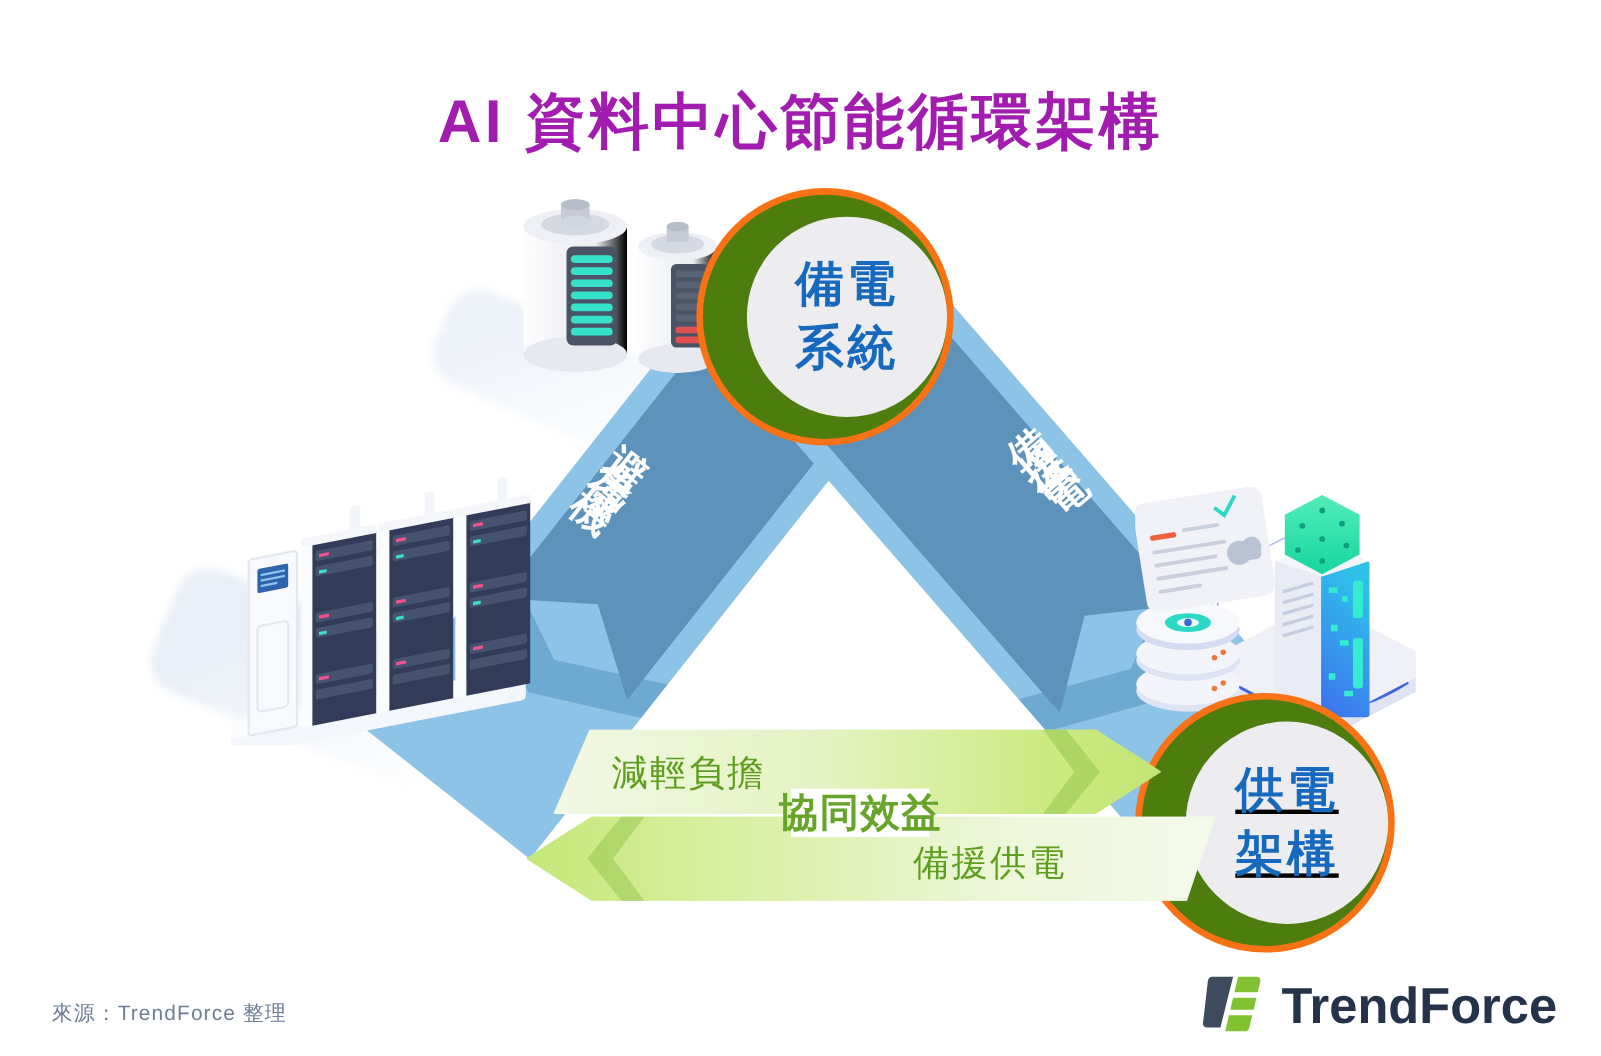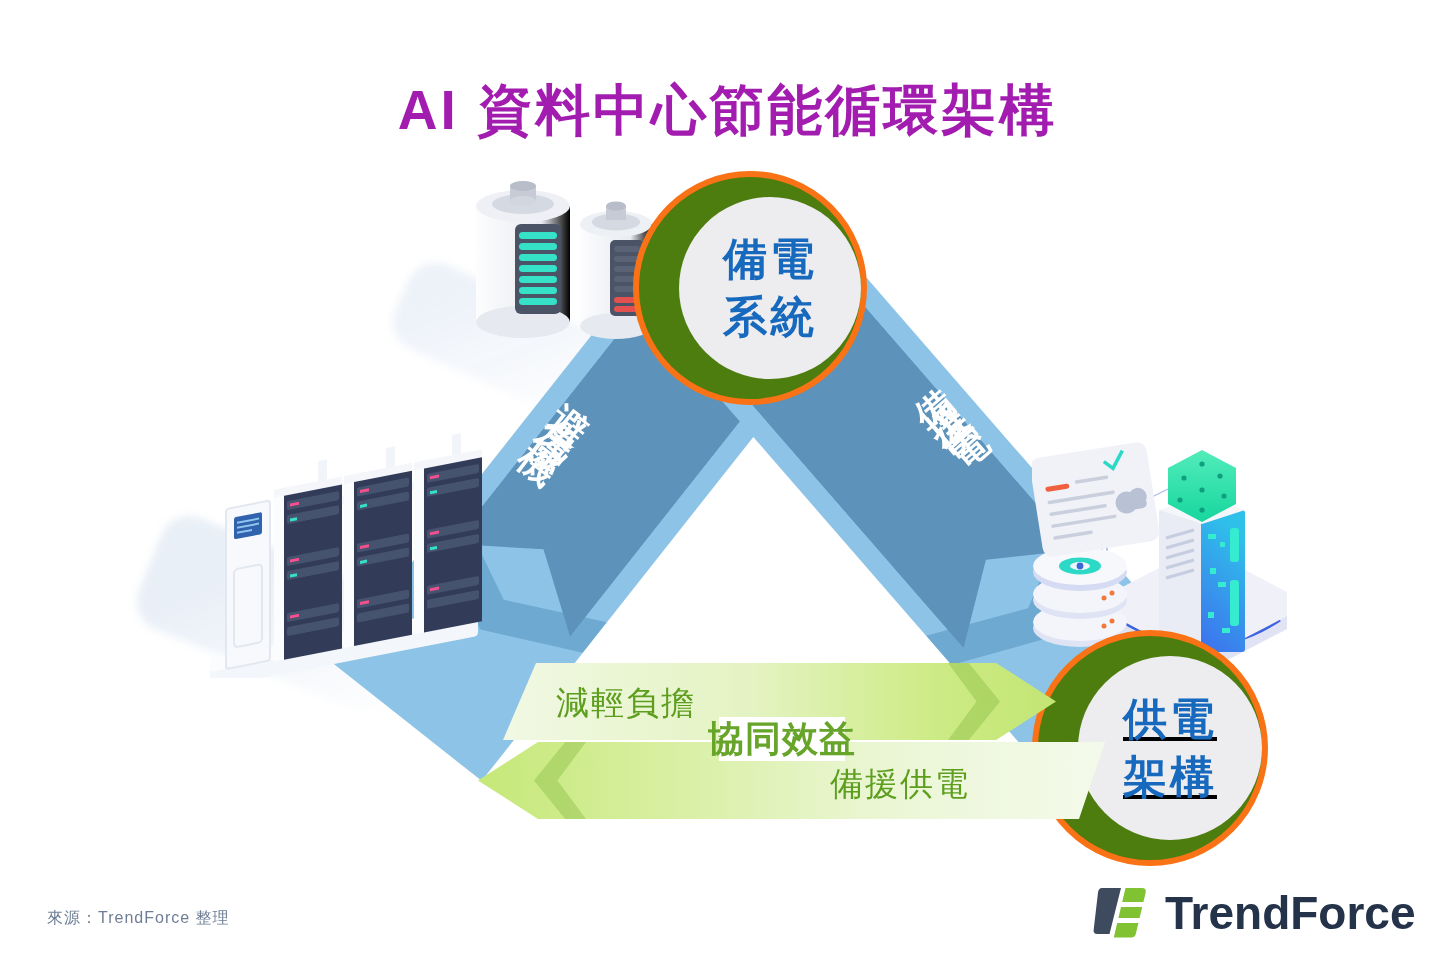--- a/index.html
+++ b/index.html
@@ -93,21 +93,21 @@
   .label-reduce  { left:556px; top:681px; }
   .label-provide { left:830px; top:762px; }
   .synergy-box {
     position:absolute; z-index:8; left:719px; top:717px; width:126px; height:44px;
     background:#ffffff; display:flex; align-items:center; justify-content:center;
     font-size:36px; font-weight:700; color:#67a42a; letter-spacing:1px; white-space:nowrap;
   }
   
   .source {
     position:absolute; z-index:9; left:47px; top:908px;
-    font-size:16px; color:#6e7e95; letter-spacing:1px;
+    font-size:19px; color:#6e7e95; letter-spacing:1px;
   }
   .logo { position:absolute; z-index:9; left:1088px; top:882px;
     display:flex; align-items:center; gap:13px; }
   .logo-text { font-size:46px; font-weight:800; color:#24324a; letter-spacing:0px; }
 </style>
 </head>
 <body>
 
 <div id="stage">
 

